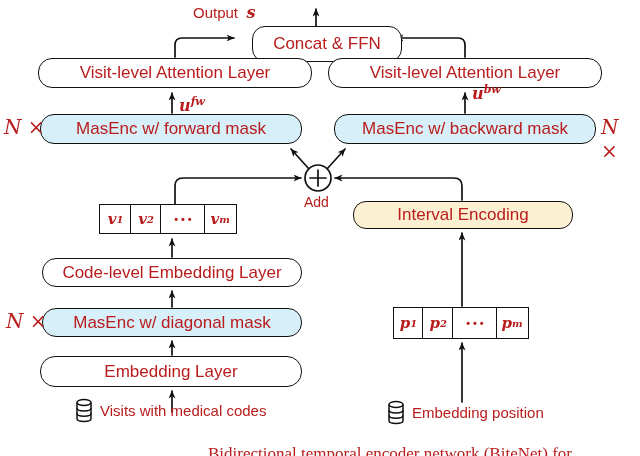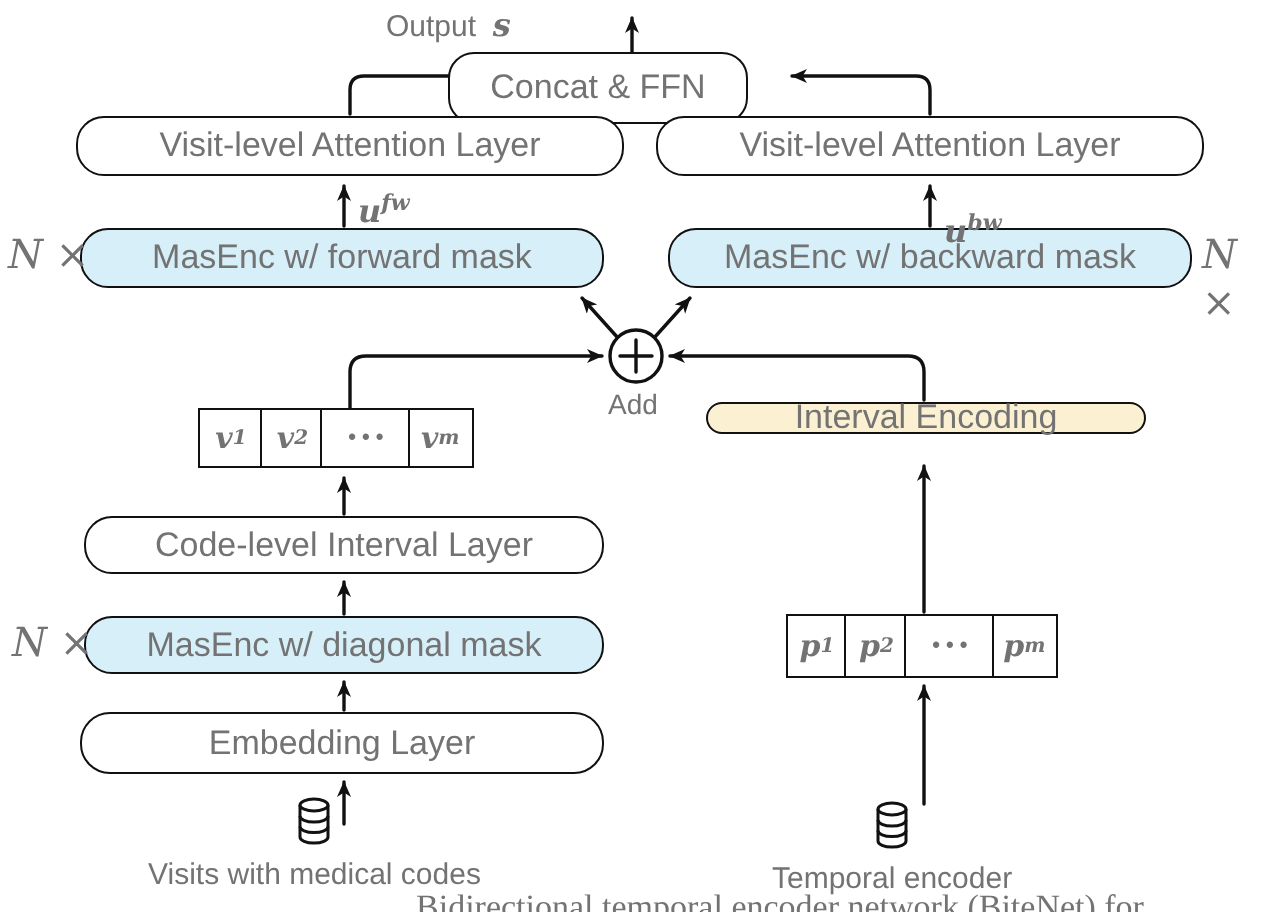--- a/index.html
+++ b/index.html
@@ -1,18 +1,18 @@
 <!DOCTYPE html>
 <html style="--masenc-fill: #d6eff9; --interval-fill: #fbf1d2; --line: #111111; --background: #ffffff;"><head>
 <meta charset="utf-8">
 <style>
   html,body{margin:0;padding:0;background:#fff;}
   #canvas{
     position:relative;width:640px;height:456px;background:#fff;overflow:hidden;
-    font-family:"Liberation Sans",sans-serif;color:#737373;
+    font-family:"Liberation Sans",sans-serif;color:#b91c1c;
   }
   #wires{position:absolute;left:0;top:0;z-index:1;}
   .box{
     position:absolute;z-index:2;display:flex;align-items:center;justify-content:center;
     background:#fff;border:1.8px solid #111;border-radius:14px;
     font-size:17px;white-space:nowrap;box-sizing:border-box;
   }
   .box.blue{background:var(--masenc-fill,#d6eff9);}
   .box.cream{background:var(--interval-fill,#fbf1d2);border-radius:13px;}
   .lbl{position:absolute;z-index:3;white-space:nowrap;}
@@ -24,21 +24,21 @@
     font-size:20px;z-index:3;position:absolute;
   }
   .cellrow{position:absolute;z-index:2;display:flex;}
   .cell{
     display:flex;align-items:center;justify-content:center;
     background:#fff;border:1.8px solid #111;box-sizing:border-box;
     margin-left:-1.8px;font-size:15px;
   }
   .cell:first-child{margin-left:0;}
   .dots{font-size:11px;letter-spacing:3px;font-weight:bold;padding-left:3px;}
-  .srcrow{position:absolute;z-index:3;display:flex;align-items:center;gap:6px;font-size:15px;flex-direction:column;}
+  .srcrow{position:absolute;z-index:3;display:flex;align-items:center;gap:6px;font-size:15px;}
   .caption{
     position:absolute;z-index:3;top:444px;height:12px;overflow:hidden;
     font-family:Liberation Serif, serif;font-size:17px;white-space:nowrap;
     transform:translateX(-50%);left:390px;
   }
 </style>
 </head>
 <body>
 
 <div id="canvas">
@@ -68,35 +68,35 @@
       <circle cx="318" cy="178" r="13" fill="#fff"></circle>
       <path d="M310,178 L326,178 M318,170 L318,186"></path>
     </g>
   </svg>
 
   <div class="lbl" style="left:193px;top:3px;font-size:15px;">
     <span>Output</span>&nbsp;
     <span class="mvar" style="font-size:16px;">s</span>
   </div>
 
-  <div class="box" style="left:224px;top:26px;width:150px;height:36px;border-radius:13px;">
+  <div class="box" style="left:252px;top:26px;width:150px;height:36px;border-radius:13px;">
     <span>Concat &amp; FFN</span>
   </div>
 
   <div class="box" style="left:38px;top:58px;width:274px;height:30px;">
     <span>Visit-level Attention Layer</span>
   </div>
   <div class="box" style="left:328px;top:58px;width:274px;height:30px;">
     <span>Visit-level Attention Layer</span>
   </div>
 
   <div class="lbl mvar" style="left:179px;top:95px;font-size:16px;">
     <span>u</span><span class="sup">fw</span>
   </div>
-  <div class="lbl mvar" style="left:472px;top:105px;font-size:16px;">
+  <div class="lbl mvar" style="left:472px;top:83px;font-size:16px;">
     <span>u</span><span class="sup">bw</span>
   </div>
 
   <div class="ntimes" style="left:4px;top:115px;">N ×</div>
   <div class="box blue" style="left:334px;top:114px;width:262px;height:30px;">
     <span>MasEnc w/ backward mask</span>
   </div>
   <div class="box blue" style="left:40px;top:114px;width:262px;height:30px;">
     <span>MasEnc w/ forward mask</span>
   </div>
@@ -115,26 +115,26 @@
     </div>
     <div class="cell" style="width:45px;">
       <span class="dots">•••</span>
     </div>
     <div class="cell mvar" style="width:33px;">
       <span>v</span>
         <span class="sub">m</span>
     </div>
   </div>
 
-  <div class="box cream" style="left:353px;top:201px;width:220px;height:16px;">
+  <div class="box cream" style="left:353px;top:201px;width:220px;height:28px;">
     <span>Interval Encoding</span>
   </div>
 
   <div class="box" style="left:42px;top:258px;width:260px;height:29px;">
-    <span>Code-level Interval Layer</span>
+    <span>Code-level Embedding Layer</span>
   </div>
 
   <div class="ntimes" style="left:6px;top:309px;">N ×</div>
   <div class="box blue" style="left:42px;top:308px;width:260px;height:29px;">
     <span>MasEnc w/ diagonal mask</span>
   </div>
 
   <div class="box" style="left:40px;top:356px;width:262px;height:31px;border-radius:15px;">
     <span>Embedding Layer</span>
   </div>
@@ -171,18 +171,18 @@
 
   <div class="srcrow" style="left:386px;top:400px;">
     <svg width="20" height="25" viewBox="0 0 20 25">
       <g stroke="#111" stroke-width="1.5" fill="#fff">
         <path d="M3,4.5 L3,20.5 C3,22.2 6.1,23.5 10,23.5 C13.9,23.5 17,22.2 17,20.5 L17,4.5"></path>
         <ellipse cx="10" cy="4.5" rx="7" ry="3"></ellipse>
         <path d="M3,10 C3,11.7 6.1,13 10,13 C13.9,13 17,11.7 17,10" fill="none"></path>
         <path d="M3,15.3 C3,17 6.1,18.3 10,18.3 C13.9,18.3 17,17 17,15.3" fill="none"></path>
       </g>
     </svg>
-    <span>Temporal encoder</span>
+    <span>Embedding position</span>
   </div>
 
   <div class="caption">Bidirectional temporal encoder network (BiteNet) for</div>
 
 </div>
 
 </body></html>

